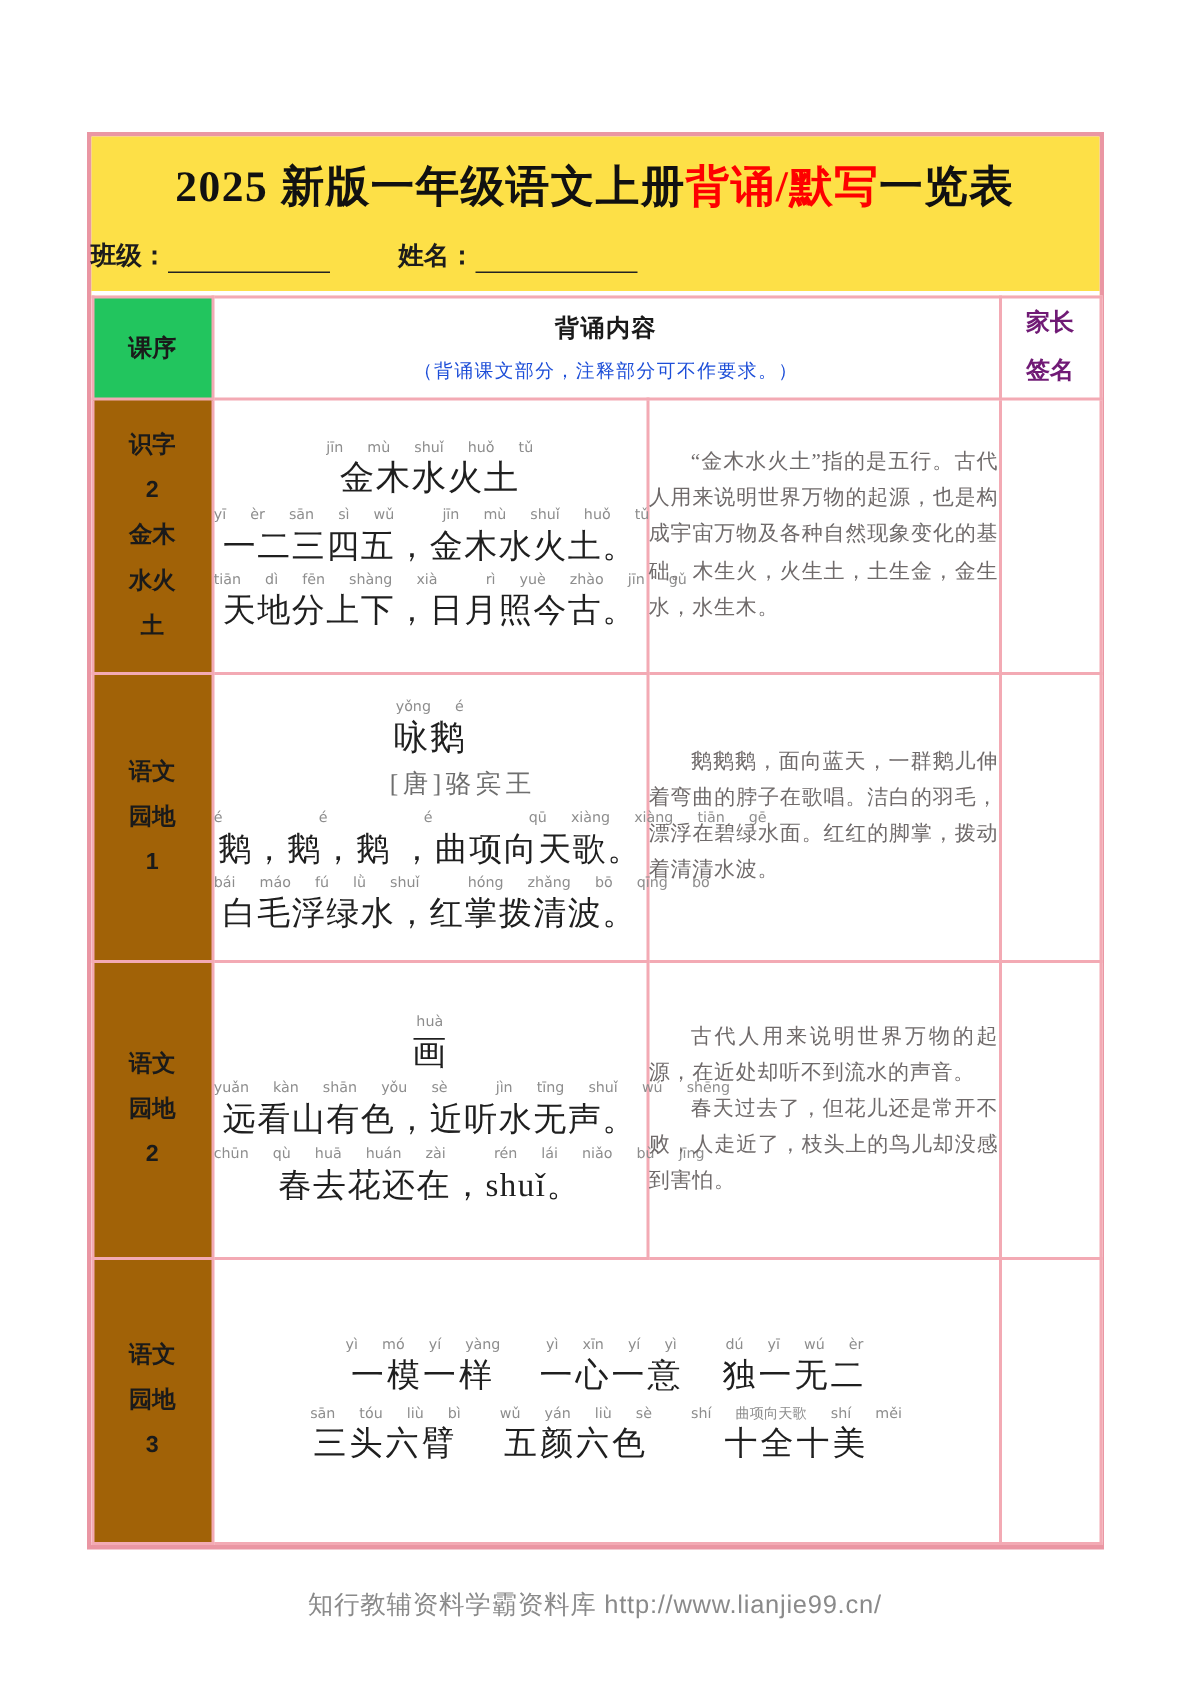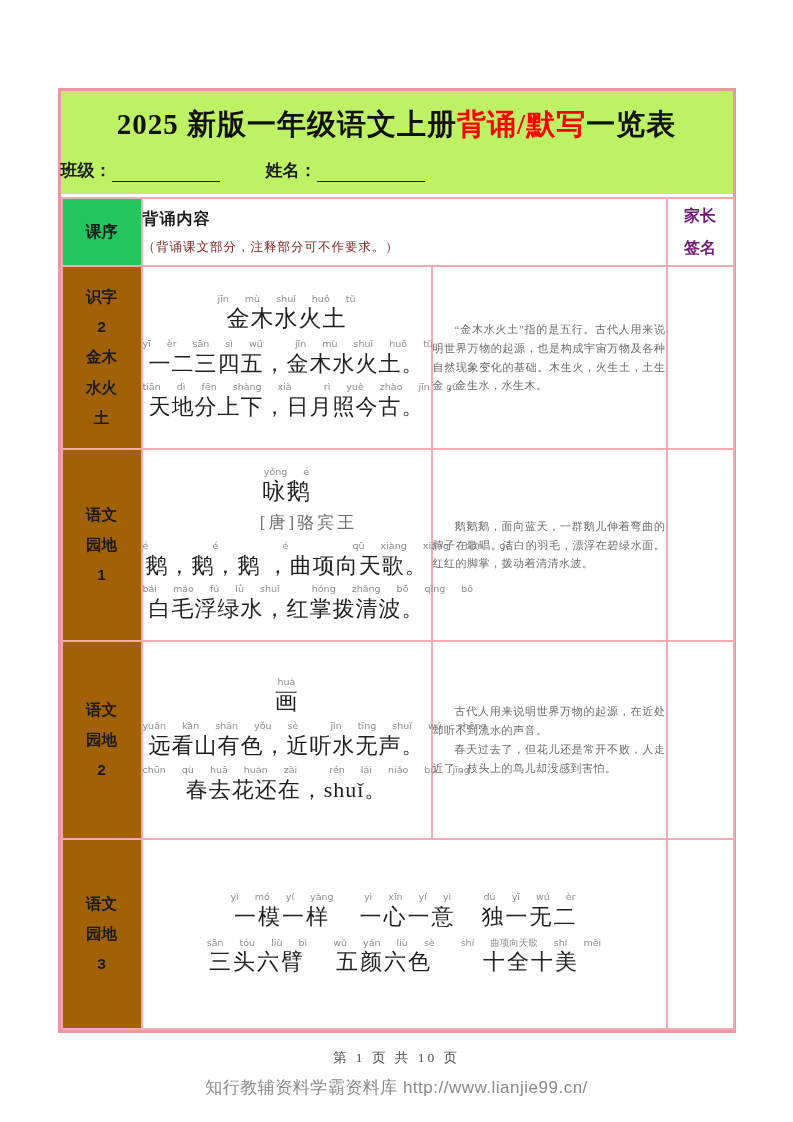--- a/index.html
+++ b/index.html
@@ -7,21 +7,21 @@
 
   .sheet{
     width:672px;
     margin:88px auto 0 auto;
     border:3px solid #ea96a3;
     background:#ffffff;
   }
 
   
   .banner{
-    background:#bef264;
+    background:#fde047;
     padding:14px 0 12px 0;
     border-bottom:3px solid #ffffff;
   }
   .banner-title{
     text-align:center;
     font-family:"Liberation Serif","DejaVu Serif",serif;
     font-weight:bold;
     font-size:29px;
     color:#111111;
     letter-spacing:1px;
@@ -62,26 +62,26 @@
 
   
   .head-row td{height:66px;}
   .head-lesson{
     background:#22c55e;
     text-align:center;
     font-weight:bold;
     font-size:16px;
     color:#1a1a1a;
   }
-  .head-content{text-align:left;margin-top:24px;}
+  .head-content{text-align:center;margin-top:24px;}
   .head-content .head-content-label{
     font-weight:bold;font-size:16px;color:#1a1a1a;letter-spacing:1px;
   }
   .head-content .head-content-note{
-    margin-top:9px;font-size:12.5px;color:#7f1d1d;letter-spacing:1px;
+    margin-top:9px;font-size:12.5px;color:#1d4ed8;letter-spacing:1px;
   }
   .head-sign{
     text-align:center;font-weight:bold;font-size:16px;color:#701a75;line-height:2.0;
   }
 
   
   .lesson-cell{
     background:#a16207;
     text-align:center;
     font-weight:bold;
@@ -111,21 +111,21 @@
   .title-line .zh{font-size:23px;}
   .author{margin-top:2px;margin-bottom:8px;padding-left:44px;}
   .author .zh{font-size:17px;color:#6e6e6e;letter-spacing:3px;}
   .idiom-row{margin:7px 0;}
   .idiom-group{display:inline-block;margin:0 13px;}
   .idiom-group .zh{letter-spacing:2px;}
 
   .explain-cell{padding:10px 13px;}
   .explain-para{
     font-family:"Liberation Serif","DejaVu Serif",serif;
-    font-size:11px;
+    font-size:14px;
     color:#6f6a6a;
     line-height:1.72;
     text-align:justify;
     text-indent:2em;
     letter-spacing:0.5px;
   }
   .sign-cell{background:#ffffff;}
 
   .row-0 td{height:181px;}
   .row-1 td{height:190px;}
@@ -269,15 +269,14 @@
             <div class="poem-line idiom-row"><span class="idiom-group"><div class="py">sān  tóu  liù  bì</div><div class="zh">三头六臂</div></span><span class="idiom-group"><div class="py">wǔ  yán  liù  sè</div><div class="zh">五颜六色</div></span><span class="idiom-group"><div class="py">shí  曲项向天歌  shí  měi</div><div class="zh">十全十美</div></span></div>
           </td>
           <td class="sign-cell"></td>
         </tr>
       </tbody>
   </table>
 
 </div>
 
 <div class="footer">
-  <div class="page-info">第 1 页 共 10 页</div>
   <div class="site-info">知行教辅资料学霸资料库 http://www.lianjie99.cn/</div>
 </div>
 
 </body></html>

